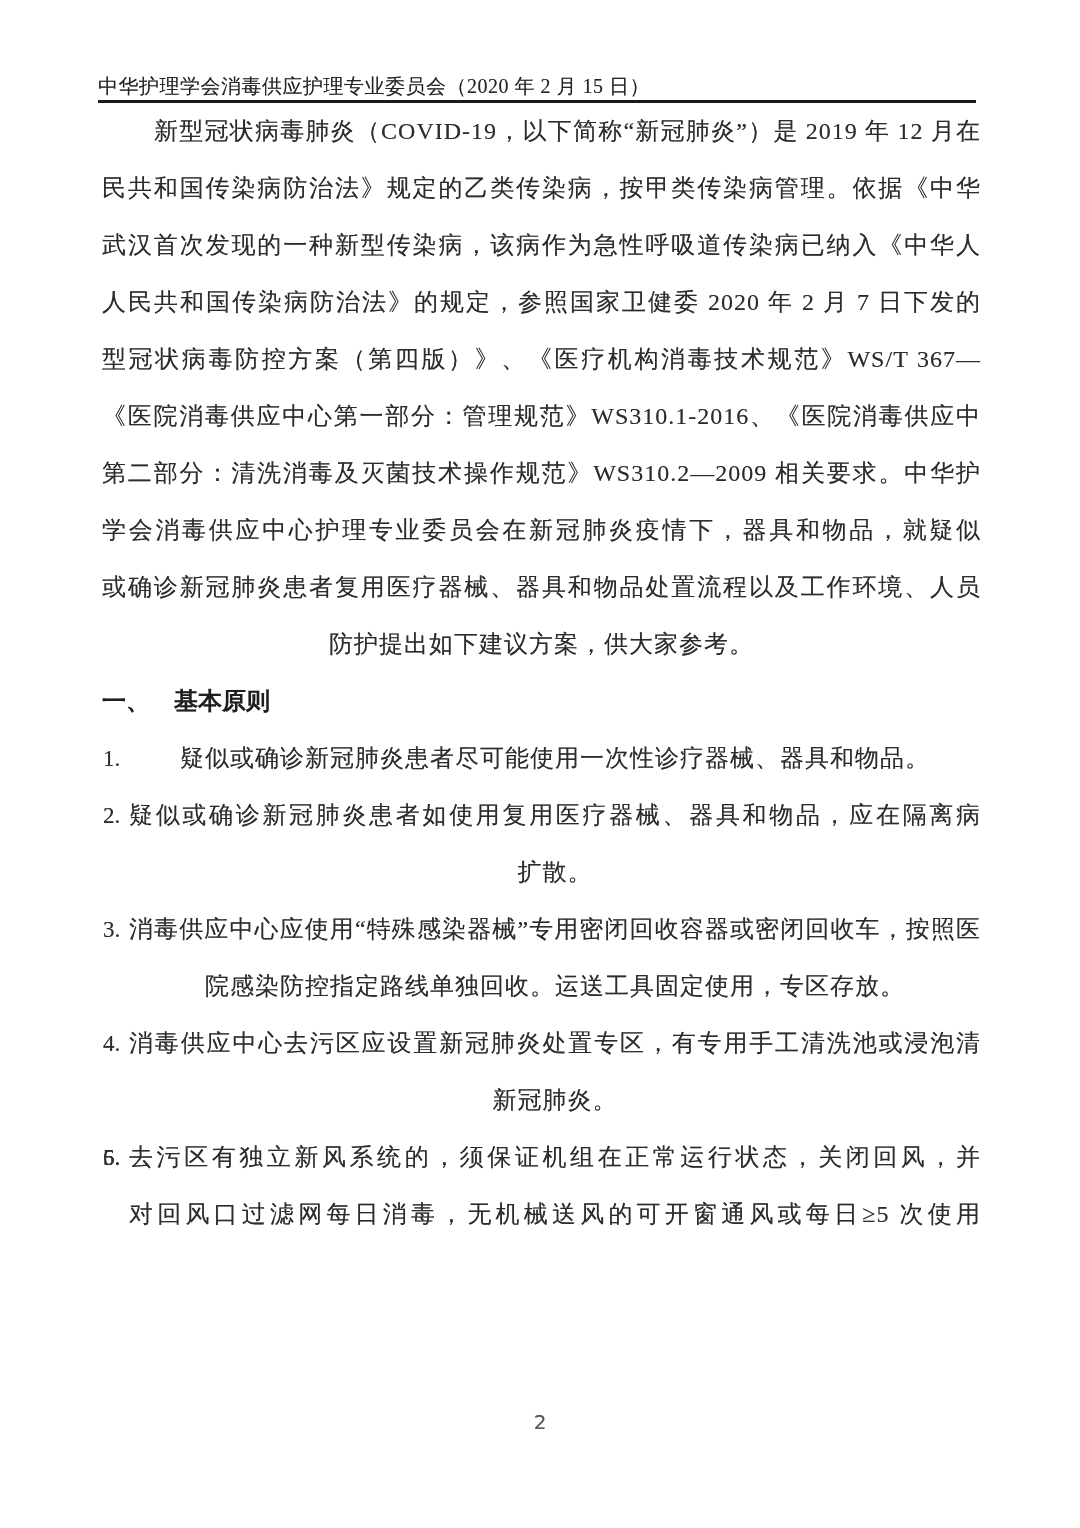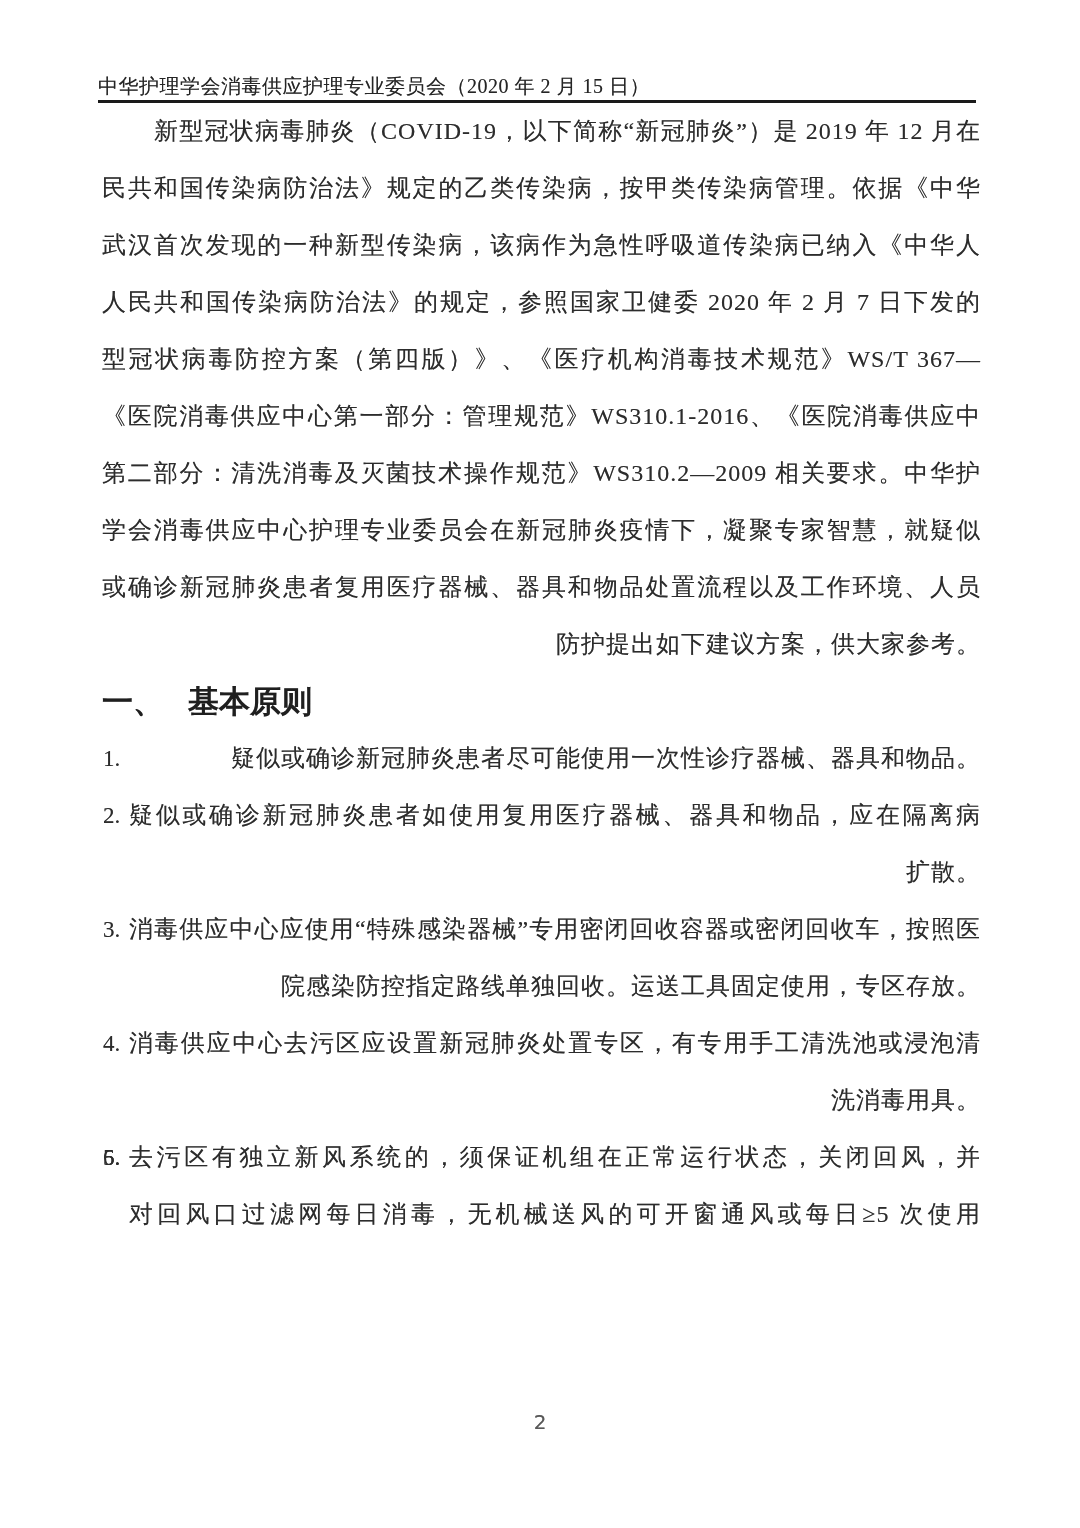--- a/index.html
+++ b/index.html
@@ -35,27 +35,27 @@
     font-size: 24px;
     color: #2c2c2c;
   }
   .line {
     line-height: 57px;
     height: 57px;
     overflow: hidden;
     letter-spacing: 1px;
   }
   .just { text-align: justify; text-align-last: justify; }
-  .lastline { text-align: right; }
+  .lastline { text-align: center; }
   .indent { text-indent: 52px; }
   .heading {
     line-height: 57px;
     height: 57px;
     font-weight: bold;
-    font-size: 31px;
+    font-size: 24px;
     color: #1f1f1f;
   }
   .h-title { margin-left: 24px; }
   .item { position: relative; padding-left: 27px; }
   .num {
     position: absolute;
     left: 1px;
     top: 0;
     line-height: 57px;
     font-size: 23px;
@@ -82,21 +82,21 @@
 
   <div class="content">
     <div class="paragraph">
         <div class="line just indent">新型冠状病毒肺炎（COVID-19，以下简称“新冠肺炎”）是 2019 年 12 月在</div>
         <div class="line just">民共和国传染病防治法》规定的乙类传染病，按甲类传染病管理。依据《中华</div>
         <div class="line just">武汉首次发现的一种新型传染病，该病作为急性呼吸道传染病已纳入《中华人</div>
         <div class="line just">人民共和国传染病防治法》的规定，参照国家卫健委 2020 年 2 月 7 日下发的《新</div>
         <div class="line just">型冠状病毒防控方案（第四版）》、《医疗机构消毒技术规范》WS/T 367—2012、</div>
         <div class="line just">《医院消毒供应中心第一部分：管理规范》WS310.1-2016、《医院消毒供应中心</div>
         <div class="line just">第二部分：清洗消毒及灭菌技术操作规范》WS310.2—2009 相关要求。中华护理</div>
-        <div class="line just">学会消毒供应中心护理专业委员会在新冠肺炎疫情下，凝聚专家智慧，就疑似</div>
+        <div class="line just">学会消毒供应中心护理专业委员会在新冠肺炎疫情下，器具和物品，就疑似</div>
         <div class="line just">或确诊新冠肺炎患者复用医疗器械、器具和物品处置流程以及工作环境、人员</div>
         <div class="line lastline">防护提出如下建议方案，供大家参考。</div>
       </div>
 
     <div class="heading">
       <span class="h-num">一、</span><span class="h-title">基本原则</span>
     </div>
 
     <div class="list">
         <div class="item">
@@ -109,21 +109,21 @@
           <div class="line lastline">扩散。</div>
         </div>
         <div class="item">
           <span class="num">3.</span>
           <div class="line just">消毒供应中心应使用“特殊感染器械”专用密闭回收容器或密闭回收车，按照医</div>
           <div class="line lastline">院感染防控指定路线单独回收。运送工具固定使用，专区存放。</div>
         </div>
         <div class="item">
           <span class="num">4.</span>
           <div class="line just">消毒供应中心去污区应设置新冠肺炎处置专区，有专用手工清洗池或浸泡清</div>
-          <div class="line lastline">洗消毒用具。</div>
+          <div class="line lastline">新冠肺炎。</div>
         </div>
         <div class="item">
           <span class="num">5.</span>
         </div>
         <div class="item">
           <span class="num">6.</span>
           <div class="line just">去污区有独立新风系统的，须保证机组在正常运行状态，关闭回风，并</div>
           <div class="line just">对回风口过滤网每日消毒，无机械送风的可开窗通风或每日≥5 次使用</div>
         </div>
       </div>

